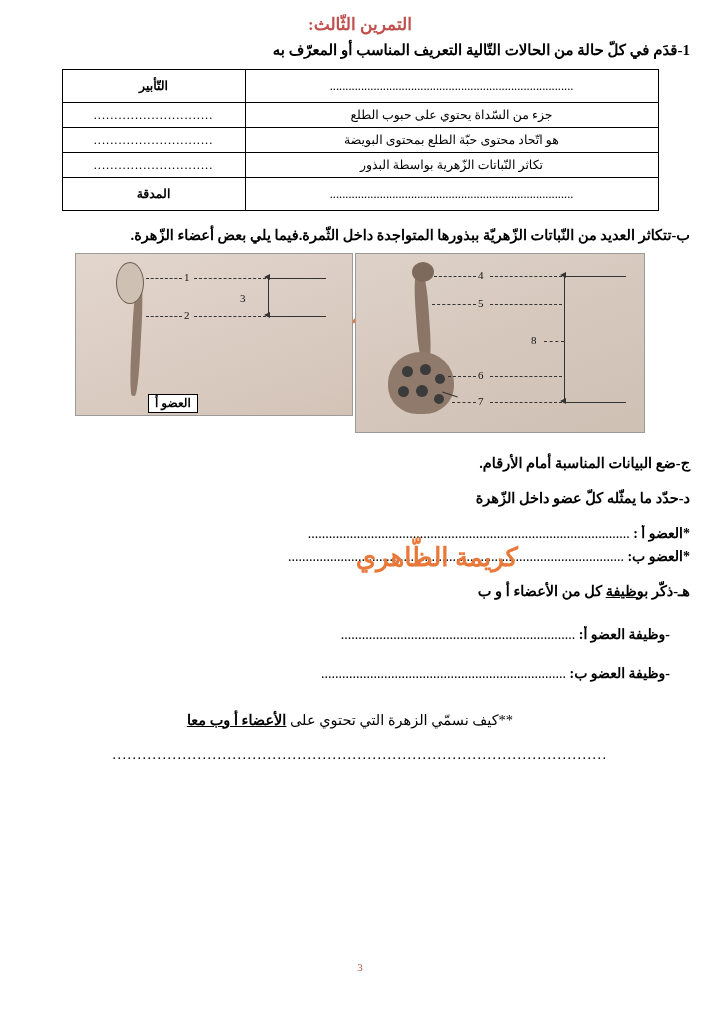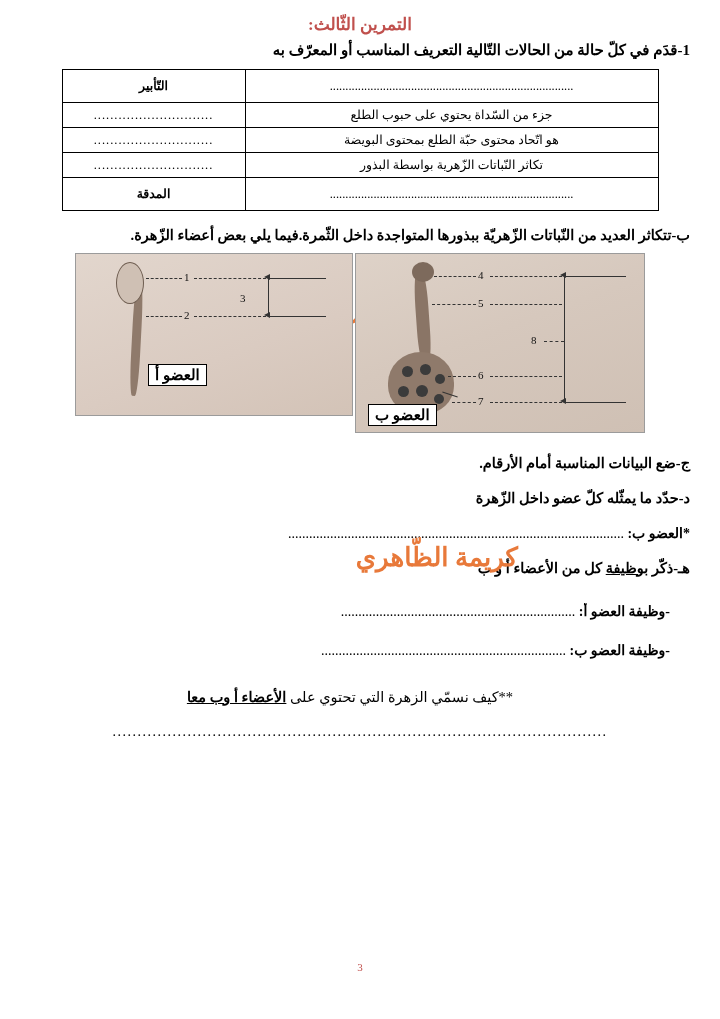--- a/index.html
+++ b/index.html
@@ -127,24 +127,25 @@
   .panel-right {
     right: 292px;
     width: 278px;
     height: 163px;
     background: linear-gradient(160deg, #e2d6cd 0%, #dacbc1 60%, #d3c3b7 100%);
   }
   .fig-label-box {
     position: absolute;
     background: #ffffff;
     border: 1px solid #000;
-    font-size: 15px;
+    font-size: 12px;
     font-weight: bold;
     padding: 1px 6px;
     direction: rtl;
+    margin-top: 30px;
   }
   .num-lbl {
     position: absolute;
     font-size: 11px;
     color: #111;
   }
   .dash-h {
     position: absolute;
     height: 0;
     border-top: 1px dashed #333;
@@ -333,20 +334,24 @@
       <div class="arrow-left" style="left:188px; top:58.5px;"></div>
 
       <div class="fig-label-box" style="left:72px; top:110px;">العضو أ</div>
     </div>
   </div>
 
   <div style="margin-top:22px;">
     <div class="item-line">ج-ضع البيانات المناسبة أمام الأرقام.</div>
     <div class="item-line">د-حدّد ما يمثّله كلّ عضو داخل الزّهرة</div>
 
+    <div class="dotline">
+      <span class="lbl-bold">*العضو أ :</span>
+      <span class="dots-fill">............................................................................................</span>
+    </div>
 
     <div class="dotline">
       <span class="lbl-bold">*العضو ب:</span>
       <span class="dots-fill">................................................................................................</span>
     </div>
 
     <div class="item-line">
       <span>هـ-ذكّر </span><span class="underline">بوظيفة</span><span> كل من الأعضاء أ و ب</span>
     </div>
 

